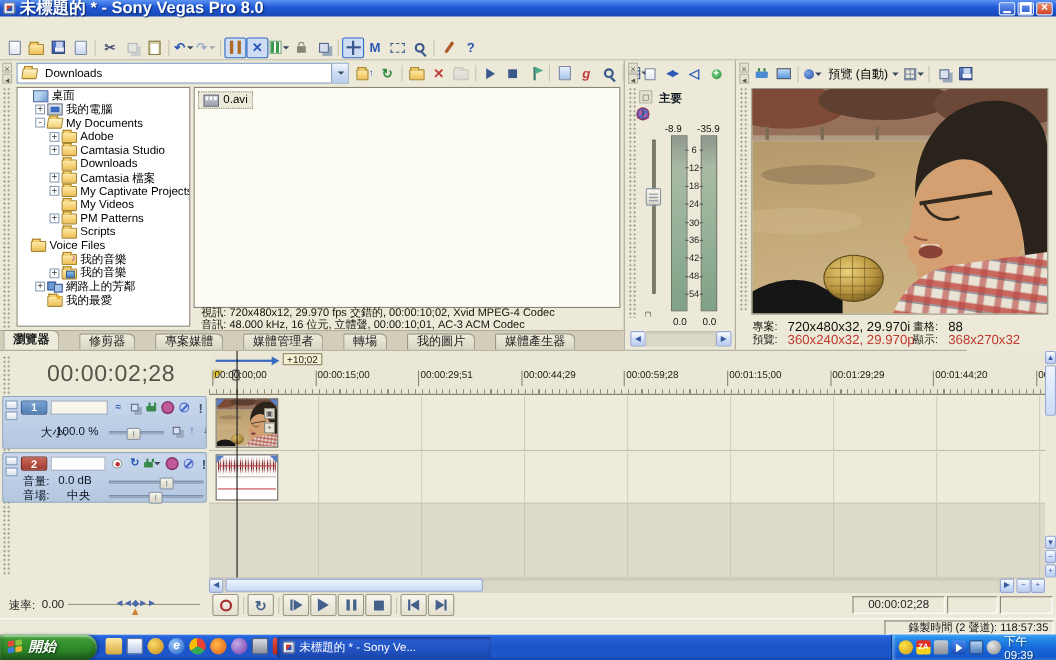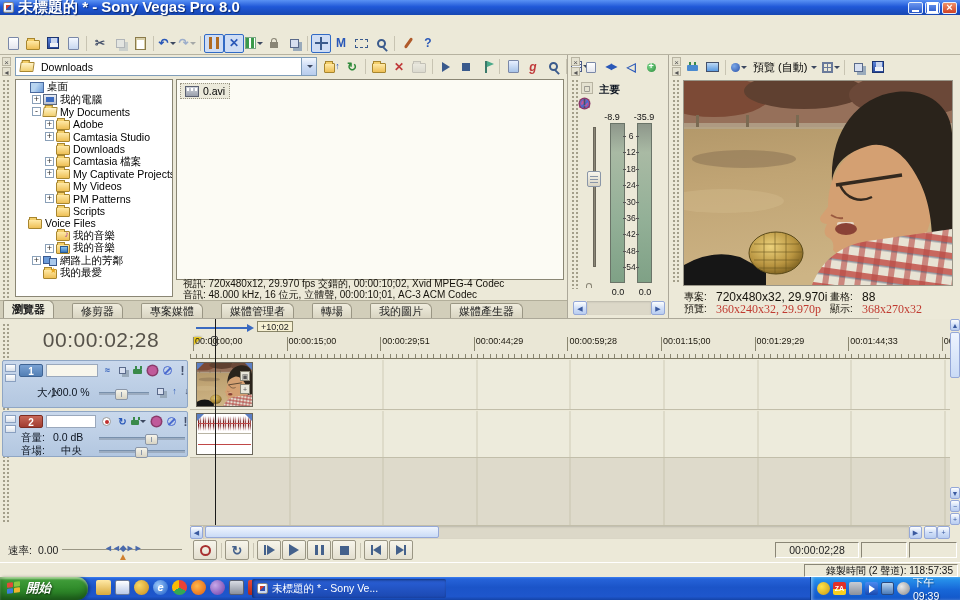--- a/index.html
+++ b/index.html
@@ -116,21 +116,21 @@
   .fader-track{position:absolute;width:3px;background:#8a8676;border:1px solid #6a665a;}
   .fader-thumb{position:absolute;width:14px;height:16px;background:linear-gradient(#f8f6ee,#d8d4c4);border:1px solid #8a96a8;border-radius:2px;}
   .fader-thumb::before{content:"";position:absolute;left:2px;top:4px;width:8px;height:1px;background:#8a96a8;box-shadow:0 3px 0 #8a96a8,0 6px 0 #8a96a8;}
   .sbtn{background:linear-gradient(#fdfefe,#d2e0f8 50%,#b9cdf0);border:1px solid #95a8d8;border-radius:2px;display:flex;align-items:center;justify-content:center;color:#3a5aa0;font-size:7px;line-height:1;}
   .sthumb{background:linear-gradient(#eef4fe,#cadbf6);border:1px solid #95a8d8;border-radius:2px;}
   .strack{background:#dcd8c8;box-shadow:inset 0 1px 2px rgba(0,0,0,.15);}
 
   
   .stat-lab{position:absolute;font-size:10px;color:#14110a;}
   .stat-val{position:absolute;font-size:12px;color:#14110a;}
-  .stat-val.red{color:#c03a30;font-family:Liberation Serif, serif;}
+  .stat-val.red{color:#c03a30;}
 
   
   #timeline{position:absolute;left:0;top:318px;width:879px;height:244px;background:#ece9d8;border-top:1px solid #aca899;}
   #timedisplay{position:absolute;left:14px;top:4px;width:174px;height:34px;display:flex;align-items:center;justify-content:center;font-size:21px;color:#56524a;letter-spacing:.5px;}
   .trkhead{position:absolute;left:2px;width:186px;background:linear-gradient(#c9d8ec,#b3c7e0);border:1px solid #8fa6c4;border-radius:2px;}
   .mini2{position:absolute;width:11px;height:8px;background:linear-gradient(#fff,#d8e0ea);border:1px solid #8aa0c0;}
   .badge{position:absolute;font-size:10px;font-weight:bold;color:#fff;width:24px;height:13px;text-align:center;line-height:13px;border-radius:2px;}
   .badge.blue{background:linear-gradient(#7aa2d4,#537fb4);border:1px solid #3f6494;}
   .badge.red{background:linear-gradient(#c86858,#a03c30);border:1px solid #7c2c22;}
   .namefield{position:absolute;background:#f8f6ec;border:1px solid #9aa8bc;height:13px;}
@@ -609,21 +609,21 @@
       <div class="ymarker"></div>
       <div class="cursorhandle"></div>
       <div id="rulerlabels" style="position:absolute;inset:0;">
           <span class="rlab" style="left: 5px;">00:00:00;00</span>
           <span class="rlab" style="left: 98.6px;">00:00:15;00</span>
           <span class="rlab" style="left: 192.2px;">00:00:29;51</span>
           <span class="rlab" style="left: 285.8px;">00:00:44;29</span>
           <span class="rlab" style="left: 379.4px;">00:00:59;28</span>
           <span class="rlab" style="left: 473px;">00:01:15;00</span>
           <span class="rlab" style="left: 566.6px;">00:01:29;29</span>
-          <span class="rlab" style="left: 660.2px;">00:01:44;33</span>
+          <span class="rlab" style="left: 660.2px;">00:01:44;20</span>
           <span class="rlab" style="left: 753.8px;">00:0</span>
         </div>
       <div class="ticks"></div>
     </div>
 
     <div class="trkhead" style="top:41px;height:48px;">
       <span class="mini2" style="left:2px;top:3px;"></span>
       <span class="mini2" style="left:2px;top:13px;"></span>
       <span class="badge blue" style="left:16px;top:3px;">1</span>
       <span class="namefield" style="left:43px;top:3px;width:52px;"></span>

